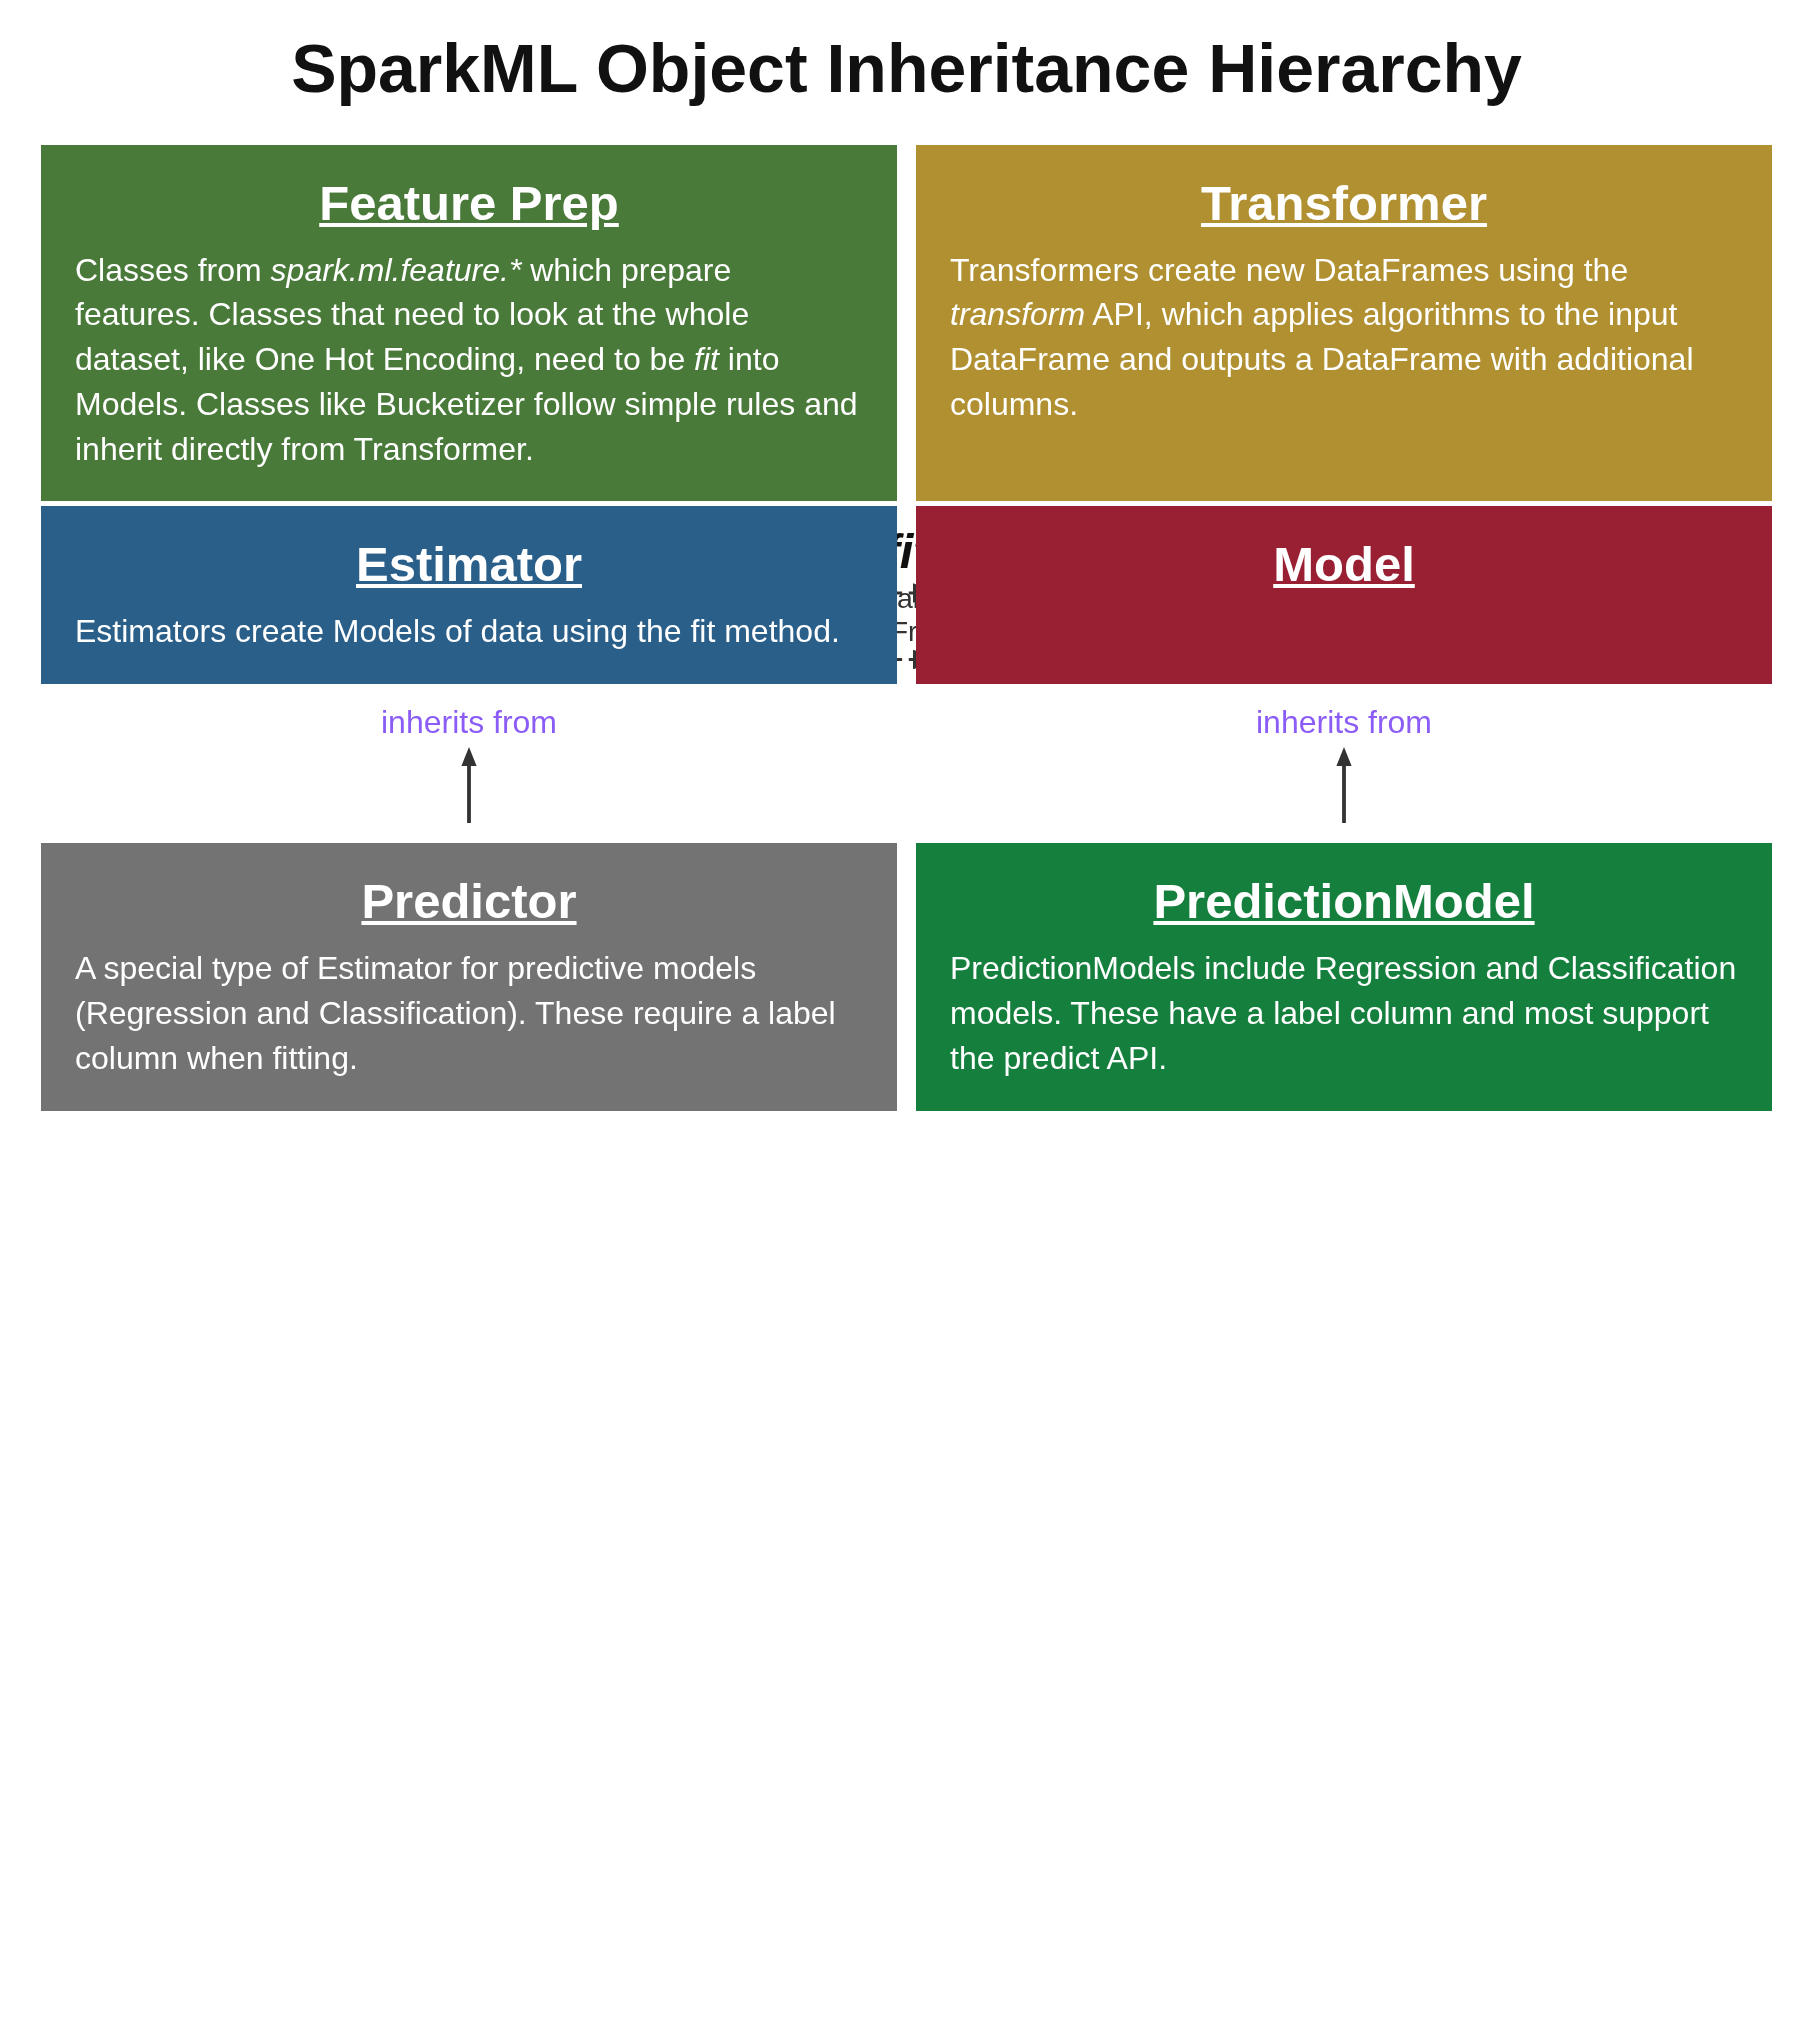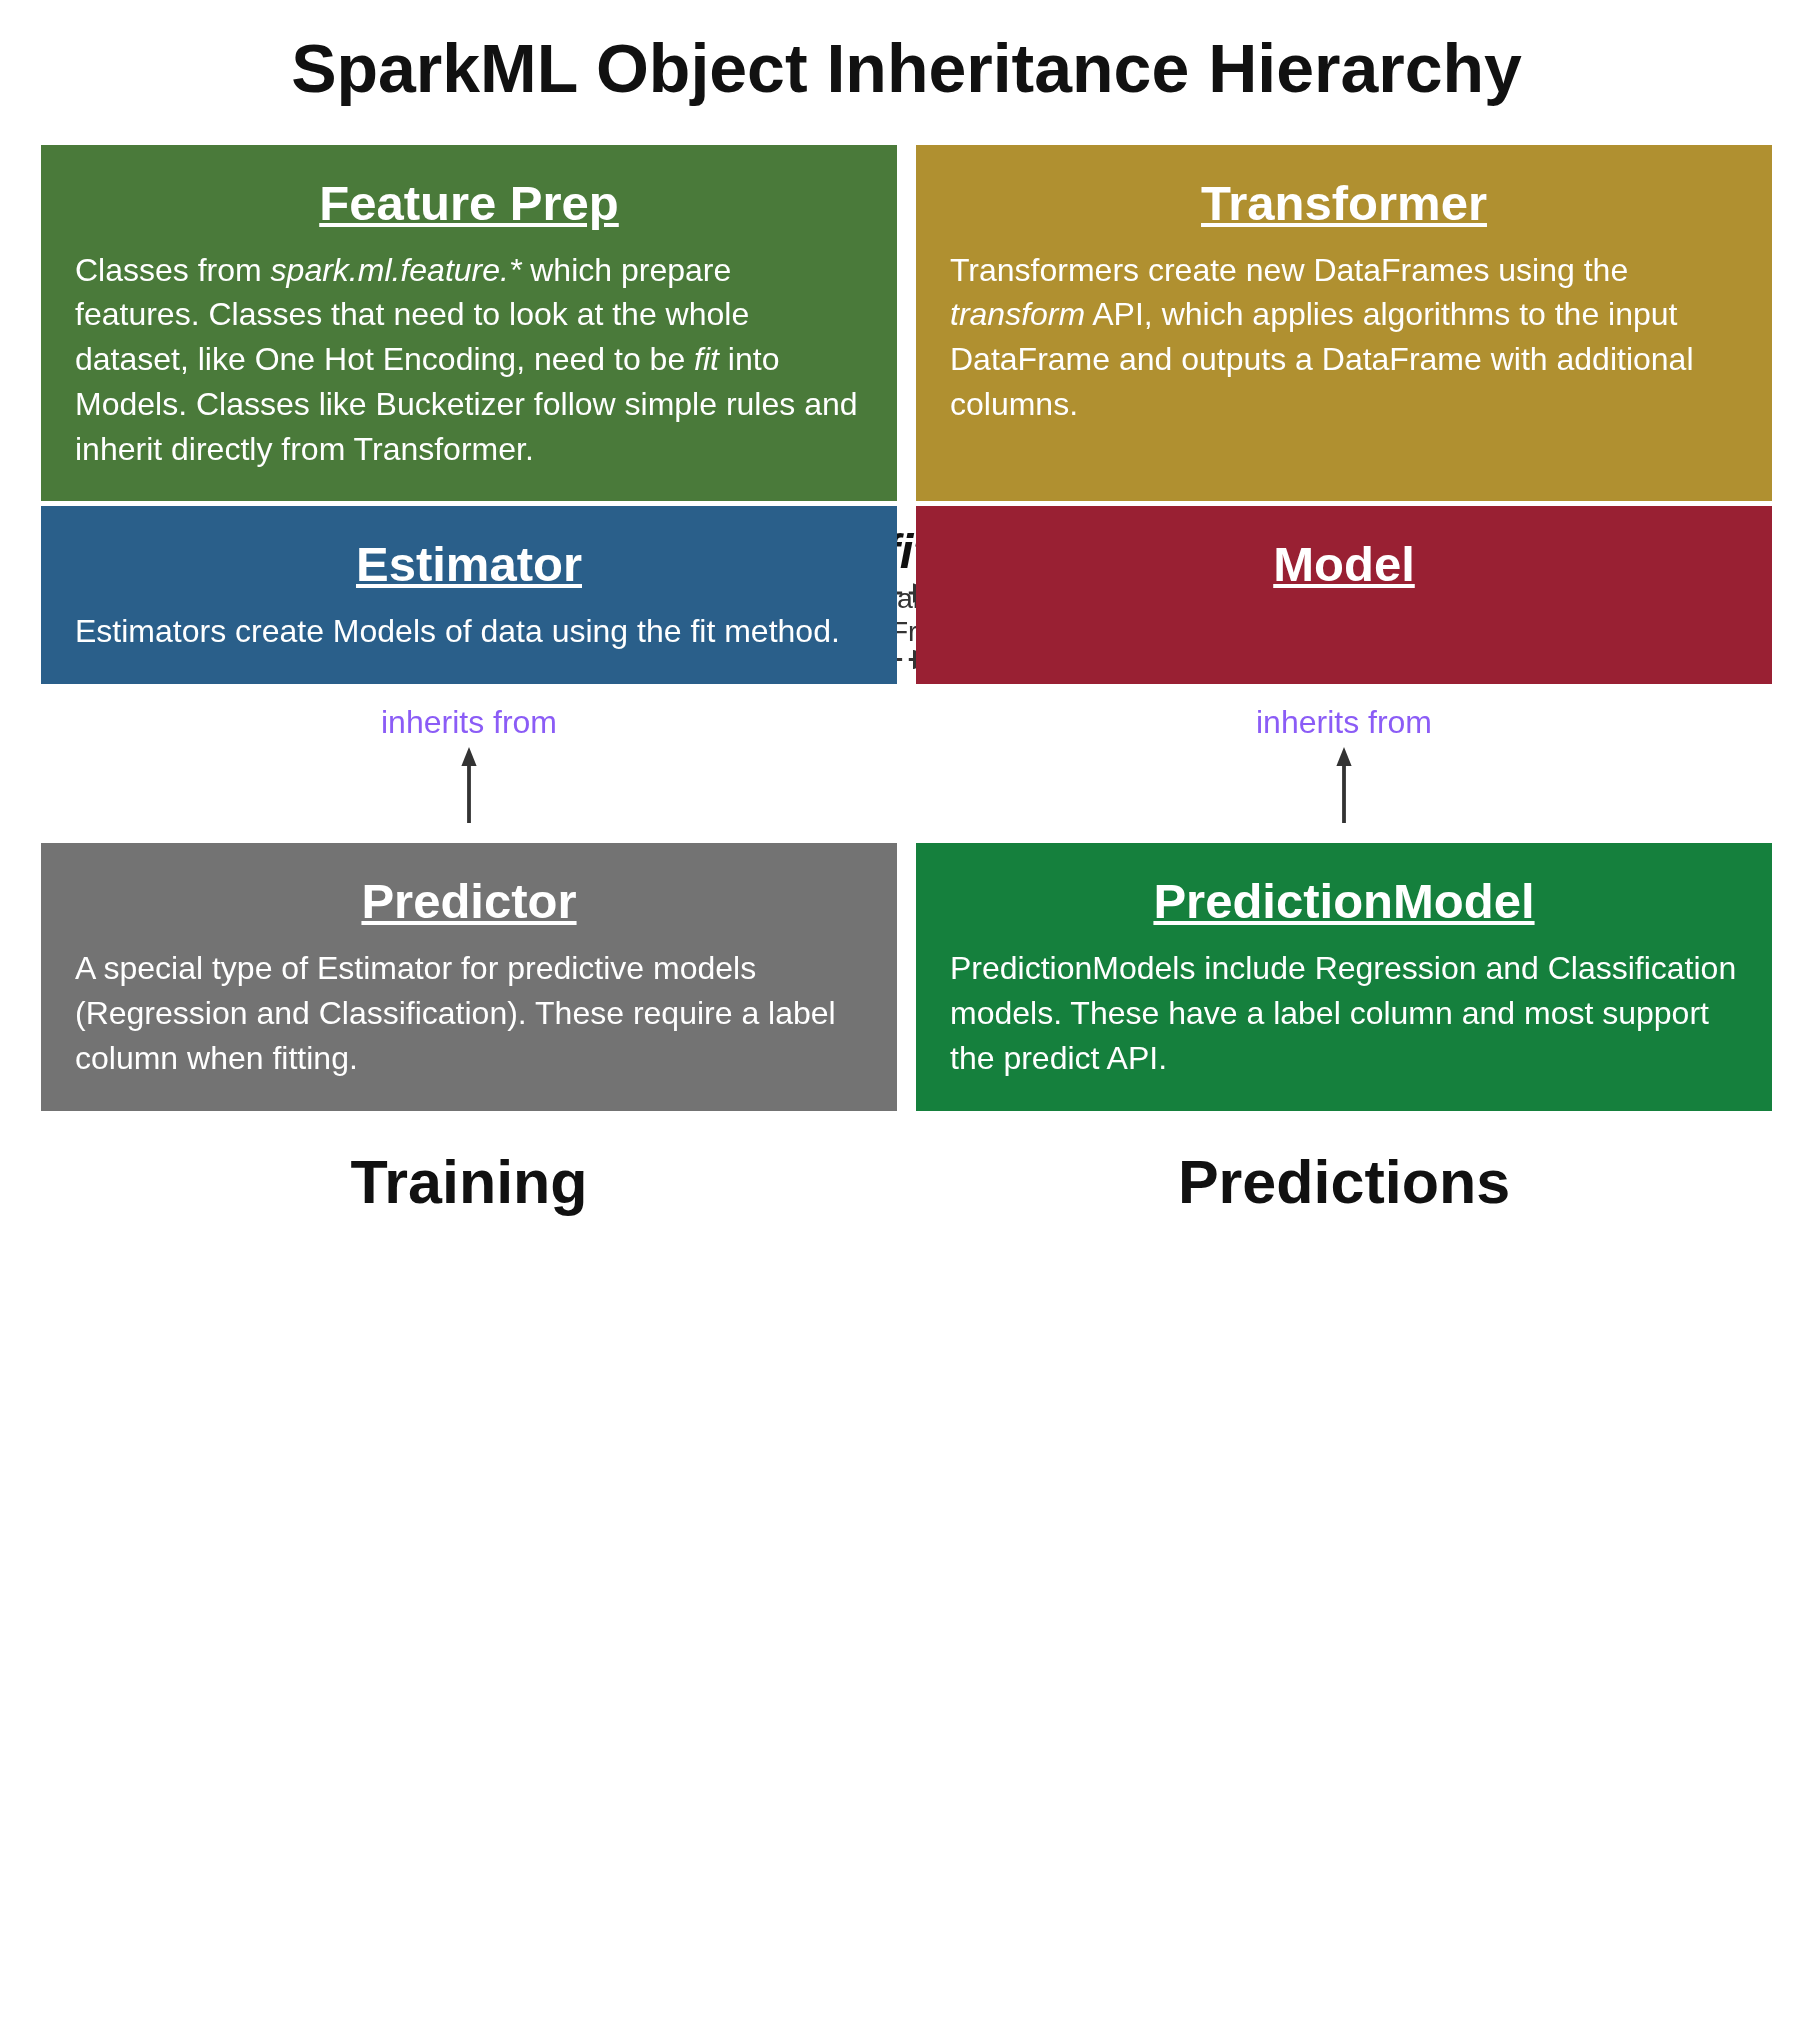--- a/index.html
+++ b/index.html
@@ -272,19 +272,15 @@
     <div class="box purple">
       <div class="box-title">Predictor</div>
       <div class="box-body">A special type of Estimator for predictive models (Regression and Classification). These require a label column when fitting.</div>
     </div>
     <div class="box red2">
       <div class="box-title">PredictionModel</div>
       <div class="box-body">PredictionModels include Regression and Classification models. These have a label column and most support the predict API.</div>
     </div>
   </div>
 
-  <div class="connector-row" style="margin-top:28.5px;">
-    <div class="footer-label">Training</div>
-    <div class="footer-label">Predictions</div>
-  </div>
 
 </div>
 
 
 </body></html>

